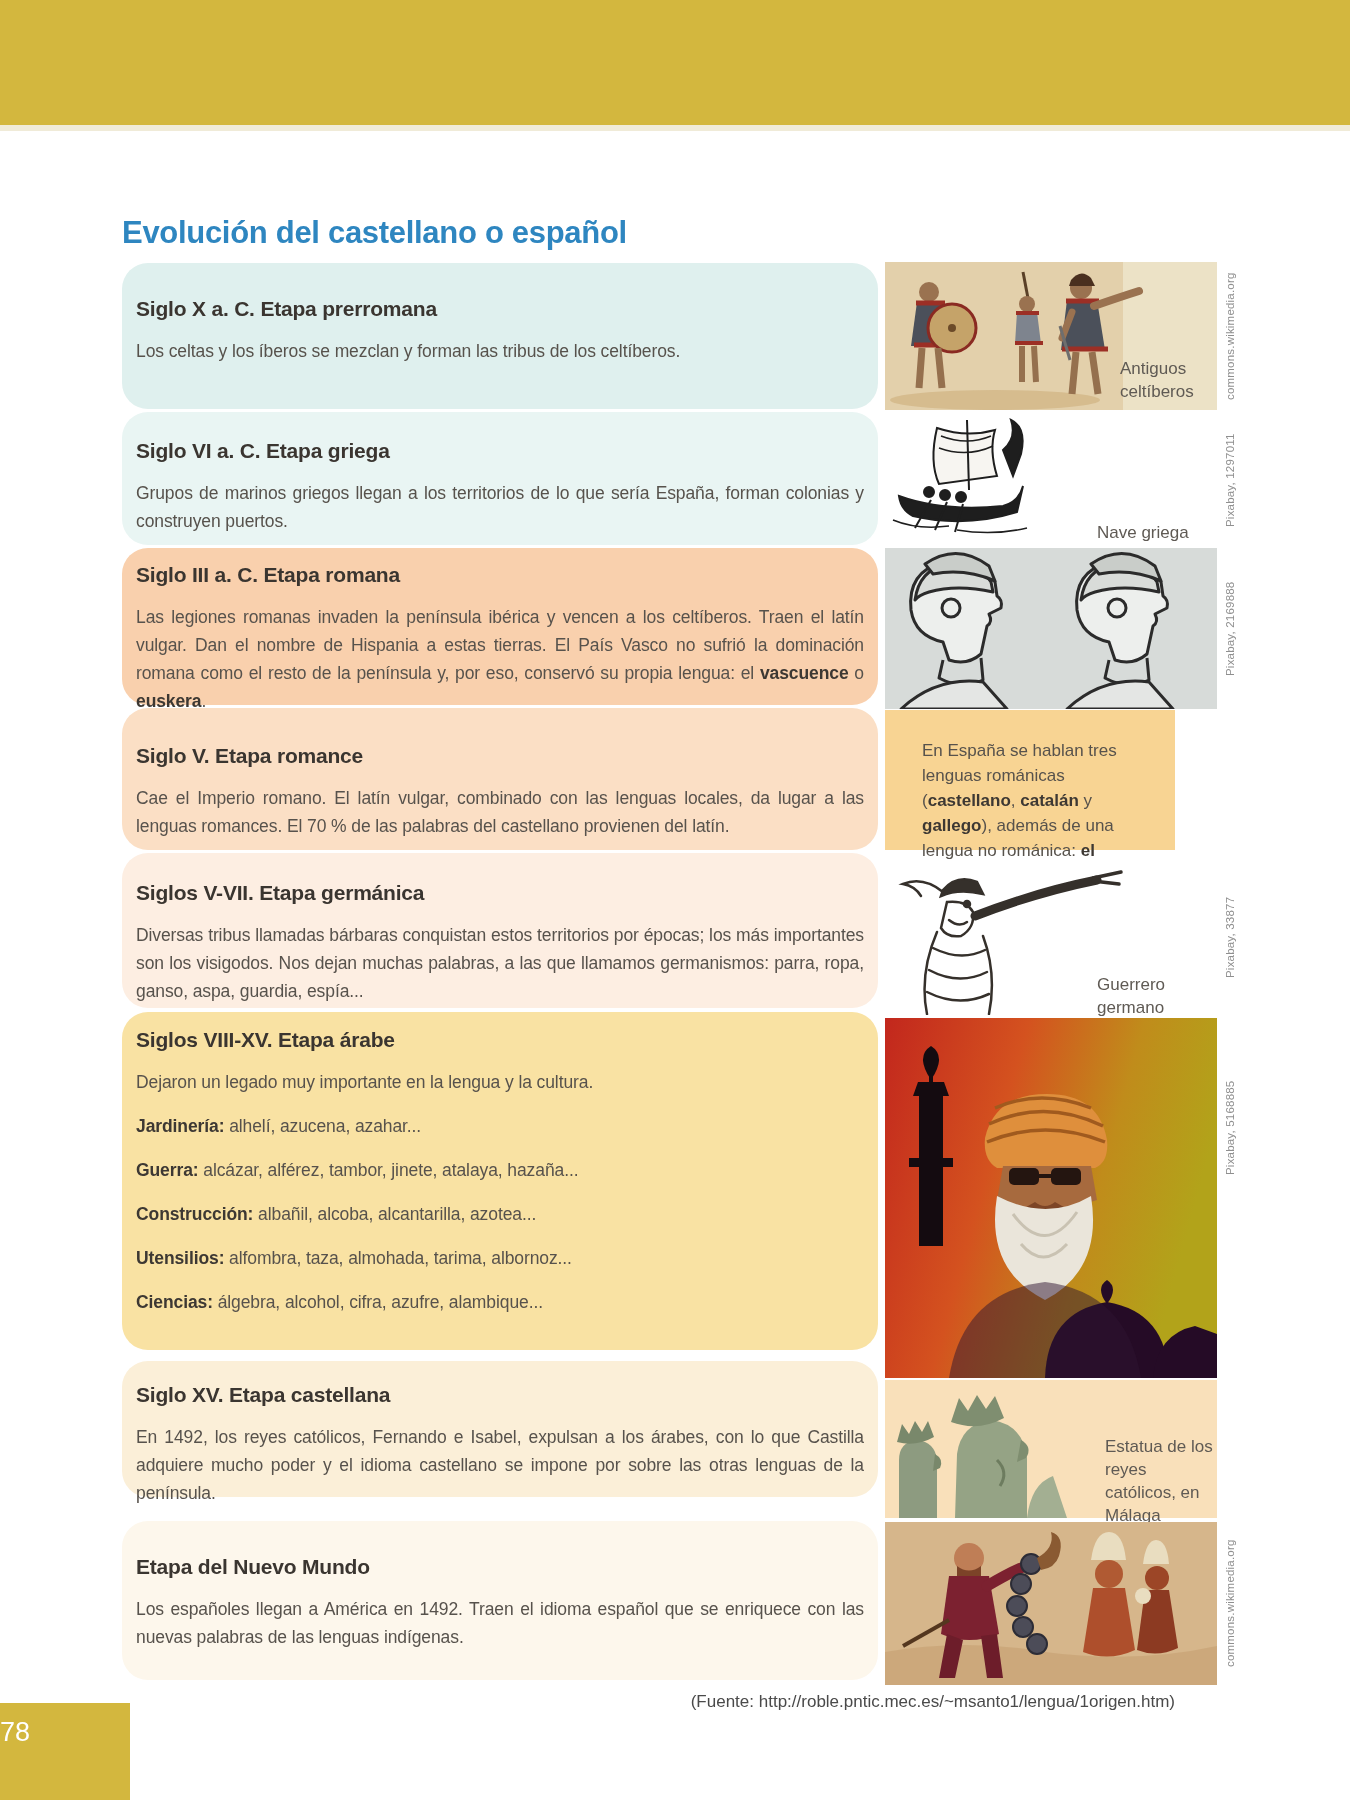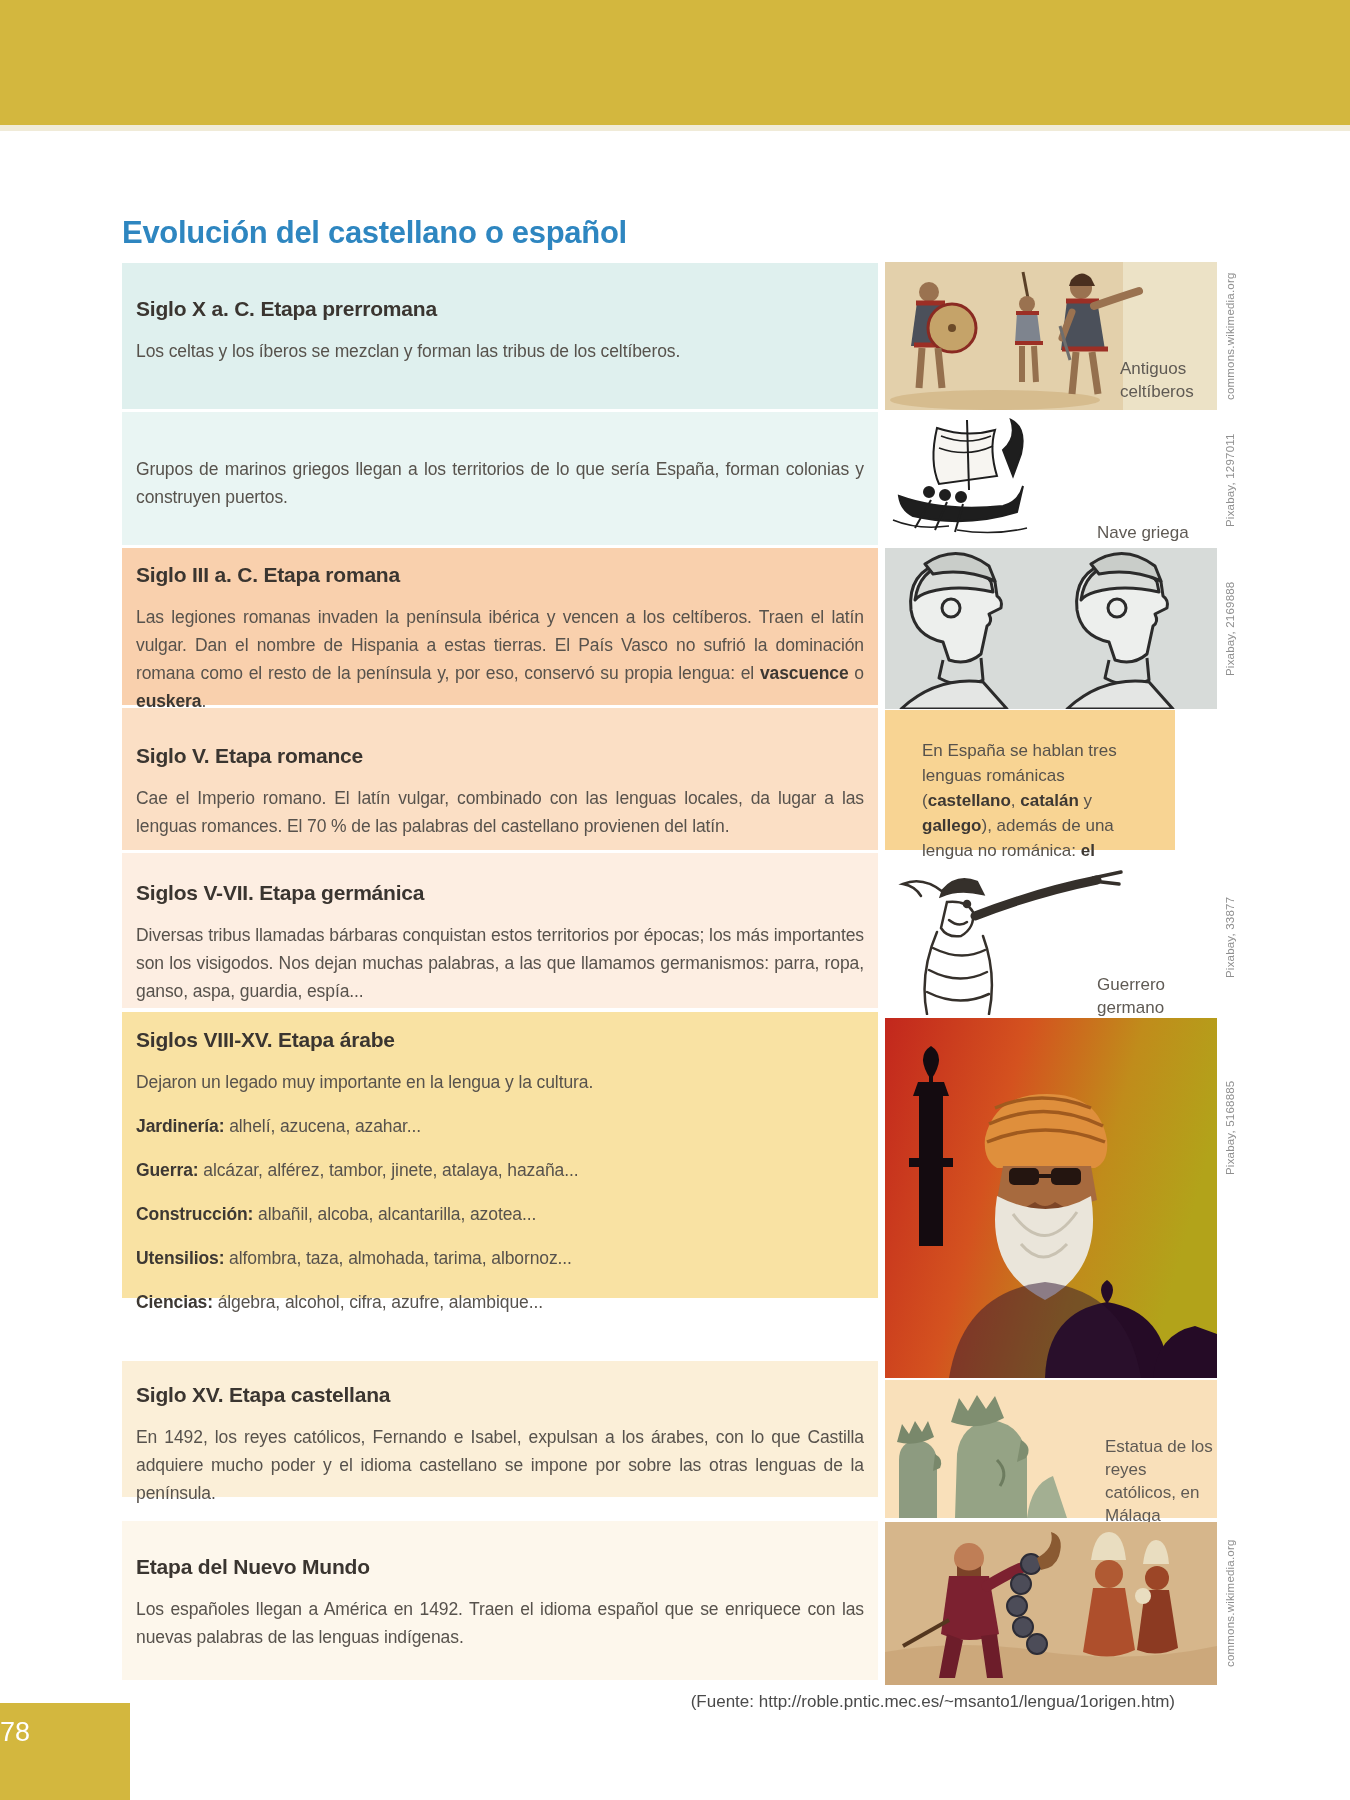--- a/index.html
+++ b/index.html
@@ -1,21 +1,21 @@
 <!DOCTYPE html>
 <html><head>
 <meta charset="utf-8">
 <style>
   html,body{margin:0;padding:0;background:#ffffff;}
   .page{position:relative;width:1350px;height:1800px;background:#ffffff;overflow:hidden;
         font-family:"Liberation Sans","DejaVu Sans",sans-serif;}
   .band{position:absolute;left:0;top:0;width:1350px;height:125px;background:#d3b73e;border-bottom:6px solid #f0ebd8;}
   .title{position:absolute;left:122px;top:194px;font-size:31px;font-weight:bold;color:#2e86c0;letter-spacing:-0.3px;}
   
-  .row{position:absolute;left:122px;width:756px;box-sizing:border-box;padding:0 14px;}
+  .row{position:absolute;left:122px;width:756px;box-sizing:border-box;padding:0 14px;border-radius:26px;}
   .row h3{margin:0 0 12px 0;font-size:21px;font-weight:bold;color:#3a3530;letter-spacing:-0.2px;}
   .row p{margin:16px 0 14px 0;font-size:17.5px;line-height:28px;color:#57524c;text-align:justify;letter-spacing:-0.1px;}
   .row p b{color:#3d3833;}
   .arabe p{margin-bottom:15px;}
   
   .imgblock{position:absolute;left:885px;width:332px;overflow:hidden;}
   .imgblock svg{display:block;width:100%;height:100%;}
   .caption{position:absolute;font-size:17px;line-height:1.35;color:#5f5a54;margin-top:44px;}
   .credit{position:absolute;left:1224px;width:16px;writing-mode:vertical-rl;transform:rotate(180deg);
           font-size:11.5px;color:#8f8f8f;text-align:center;letter-spacing:0.2px;}
@@ -35,39 +35,40 @@
   <div class="band"></div>
 
   <h1 class="title">Evolución del castellano o español</h1>
 
   <section class="row" style="top:263px;height:146px;background:#dff0ee;padding-top:34px">
     <h3>Siglo X a. C. Etapa prerromana</h3>
     <p><span>Los celtas y los íberos se mezclan y forman las tribus de los celtíberos.</span></p>
   </section>
 
   <section class="row" style="top:412px;height:133px;background:#e9f5f3;padding-top:27px">
+    <h3>Siglo VI a. C. Etapa griega</h3>
     <p><span>Grupos de marinos griegos llegan a los territorios de lo que sería España, forman colonias y construyen puertos.</span></p>
   </section>
 
   <section class="row" style="top:548px;height:157px;background:#f9d0ad;padding-top:15px">
     <h3 style="margin-bottom:8px">Siglo III a. C. Etapa romana</h3>
     <p><span>Las legiones romanas invaden la península ibérica y vencen a los celtíberos. Traen el latín vulgar. Dan el nombre de Hispania a estas tierras. El País Vasco no sufrió la dominación romana como el resto de la península y, por eso, conservó su propia lengua: el </span><b>vascuence</b><span> o </span><b>euskera</b><span>.</span></p>
   </section>
 
   <section class="row" style="top:708px;height:142px;background:#fbdfc5;padding-top:36px">
     <h3>Siglo V. Etapa romance</h3>
     <p><span>Cae el Imperio romano. El latín vulgar, combinado con las lenguas locales, da lugar a las lenguas romances. El 70 % de las palabras del castellano provienen del latín.</span></p>
   </section>
 
   <section class="row" style="top:853px;height:155px;background:#fdeee2;padding-top:28px">
     <h3>Siglos V-VII. Etapa germánica</h3>
     <p><span>Diversas tribus llamadas bárbaras conquistan estos territorios por épocas; los más importantes son los visigodos. Nos dejan muchas palabras, a las que llamamos germanismos: parra, ropa, ganso, aspa, guardia, espía...</span></p>
   </section>
 
-  <section class="row arabe" style="top:1012px;height:286px;background:#f9e2a3;padding-top:16px">
+  <section class="row arabe" style="top:1012px;height:338px;background:#f9e2a3;padding-top:16px">
     <h3>Siglos VIII-XV. Etapa árabe</h3>
     <p><span>Dejaron un legado muy importante en la lengua y la cultura.</span></p>
     <p><b>Jardinería:</b><span> alhelí, azucena, azahar...</span></p>
     <p><b>Guerra:</b><span> alcázar, alférez, tambor, jinete, atalaya, hazaña...</span></p>
     <p><b>Construcción:</b><span> albañil, alcoba, alcantarilla, azotea...</span></p>
     <p><b>Utensilios:</b><span> alfombra, taza, almohada, tarima, albornoz...</span></p>
     <p><b>Ciencias:</b><span> álgebra, alcohol, cifra, azufre, alambique...</span></p>
   </section>
 
   <section class="row" style="top:1361px;height:136px;background:#fbefd8;padding-top:22px">

